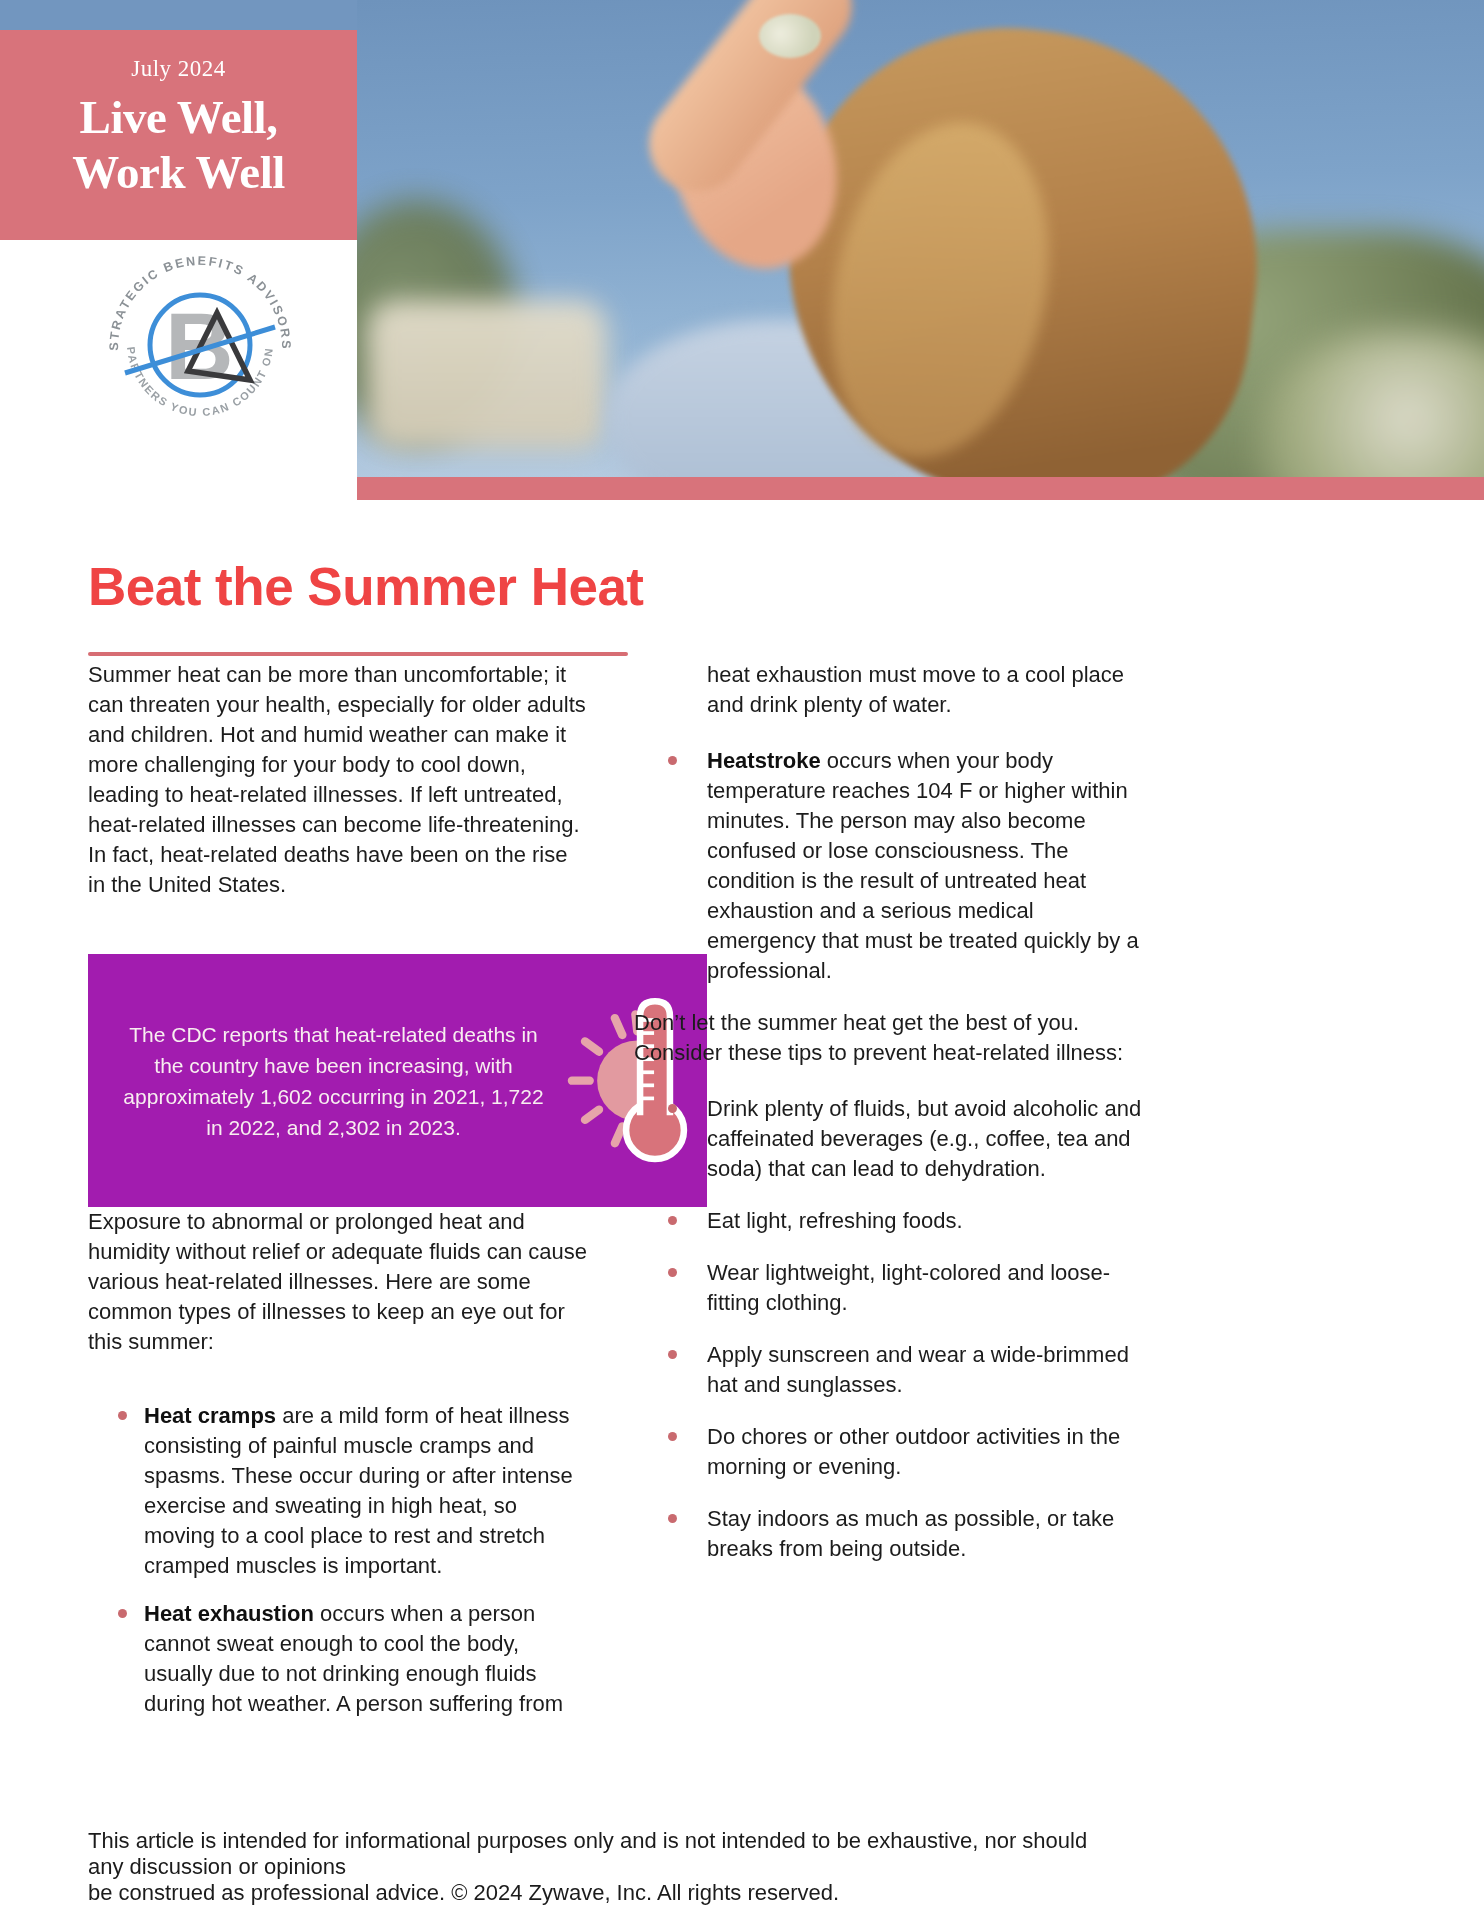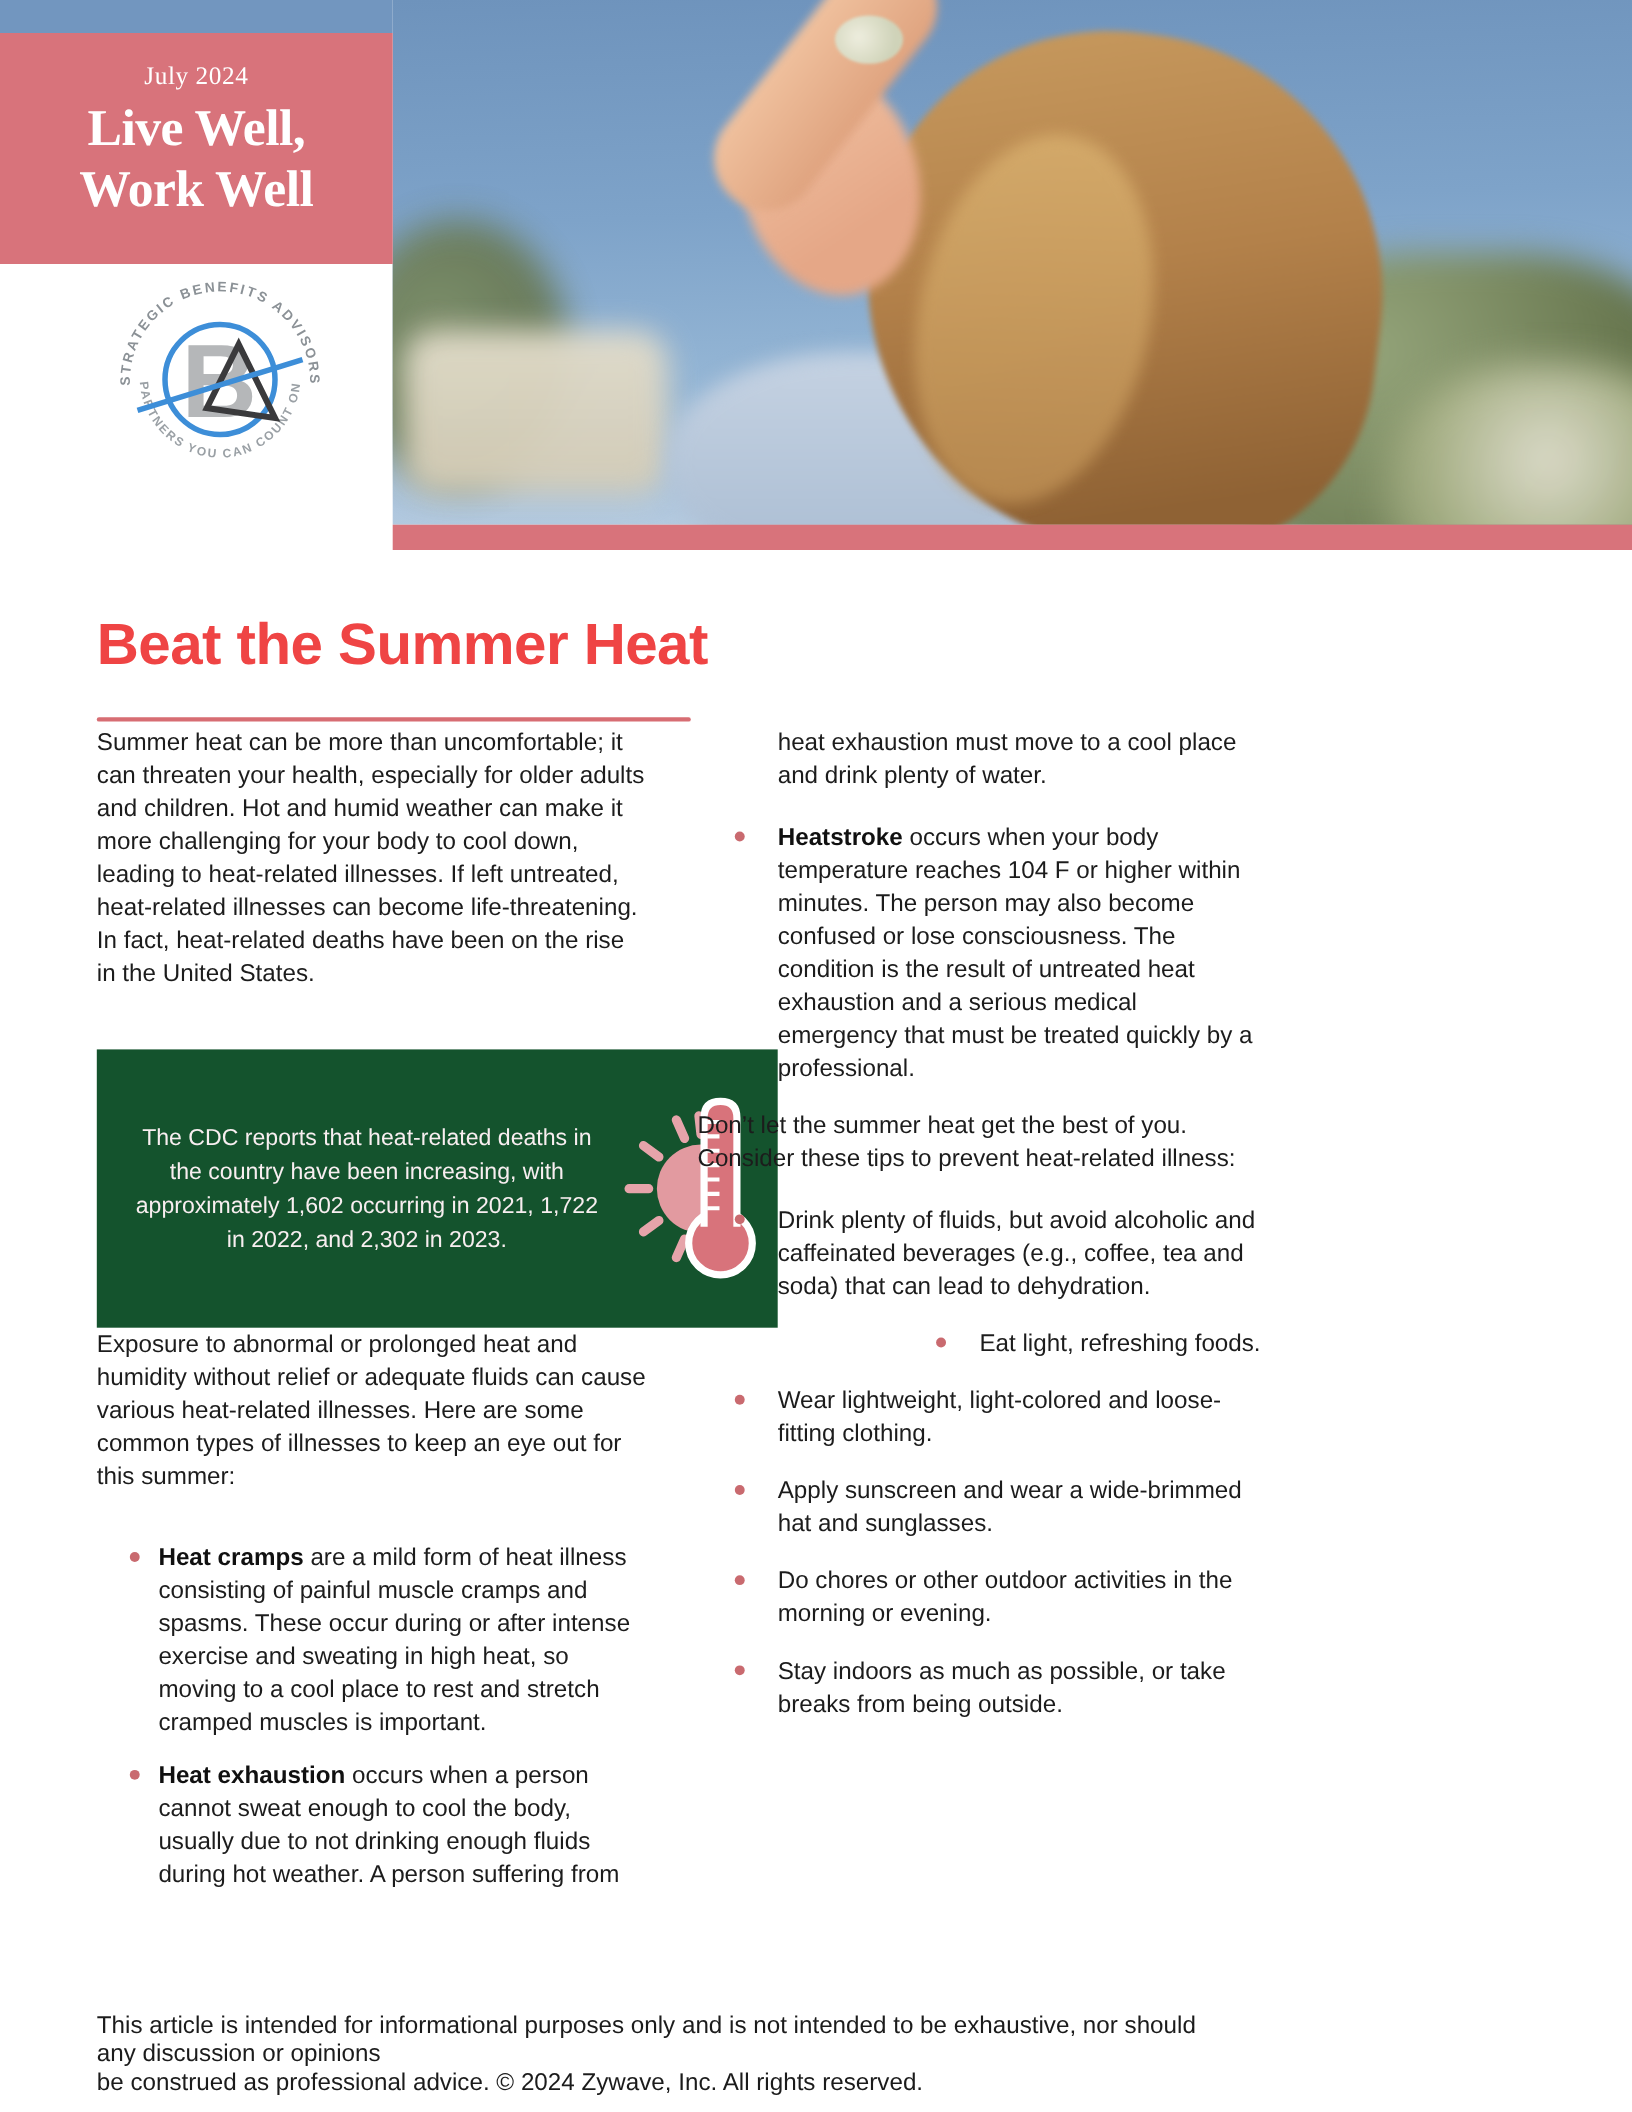--- a/index.html
+++ b/index.html
@@ -45,28 +45,28 @@
   
   .article-title{position:absolute;left:88px;top:556px;font-size:53px;font-weight:700;color:#ef4444;letter-spacing:-.5px;}
   .title-rule{position:absolute;left:88px;top:652px;width:540px;height:4px;background:#d76d73;border-radius:2px;}
 
   .col{position:absolute;top:660px;font-size:22px;line-height:30px;}
   .col-left{left:88px;width:502px;}
   .col-right{left:634px;width:512px;}
   .col p{margin:0;}
   strong{font-weight:700;color:#101010;}
 
-  .callout{margin-top:54px;width:619px;min-height:253px;background:#14532d;display:flex;align-items:center;
+  .callout{margin-top:54px;width:619px;min-height:253px;background:#a21caf;display:flex;align-items:center;
            box-sizing:border-box;padding:28px 10px 28px 26px;}
   .callout-text{flex:1;color:#f8eef0;font-size:21px;line-height:31px;text-align:center;}
   .callout-icon{flex:0 0 auto;width:140px;margin-left:4px;}
 
   .para-gap{margin-top:45px;}
   .bullets{margin-top:44px;}
-  .bullet{display:flex;margin-bottom:18px;justify-content:flex-end;}
+  .bullet{display:flex;margin-bottom:18px;}
   .bullet .dot{flex:0 0 auto;width:9px;height:9px;border-radius:50%;background:#c96a6f;margin:10px 0 0 30px;}
   .bullet .btxt{margin-left:17px;}
   .col-right .bullet .dot{margin-left:34px;}
   .col-right .bullet .btxt{margin-left:30px;}
   .col-right .bullets{margin-top:26px;}
   .col-right .bullet{margin-bottom:22px;}
   .hang{padding-left:73px;}
   .tips-intro{margin-top:8px;}
   .closing{margin-top:30px;}
 

